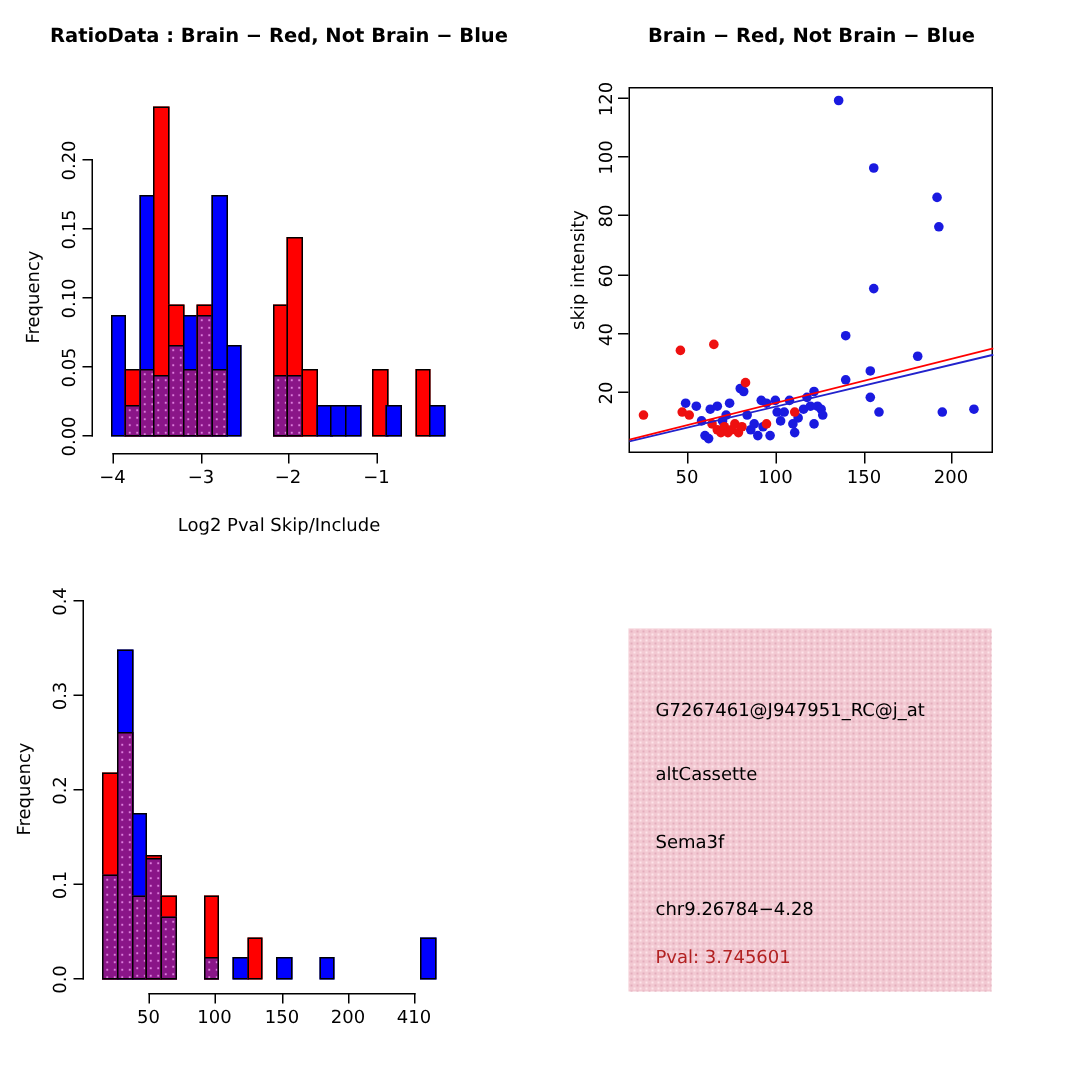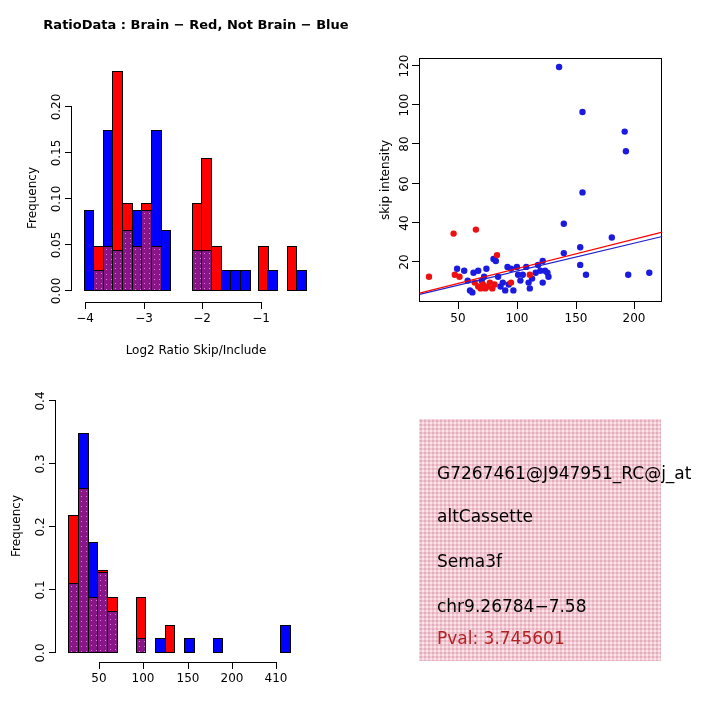--- a/index.html
+++ b/index.html
@@ -1,50 +1,50 @@
 <!DOCTYPE html>
 <html><head>
 <meta charset="utf-8">
 <style>
   html,body{margin:0;padding:0;background:#ffffff;}
   body{width:720px;height:720px;font-family:"DejaVu Sans","Liberation Sans",sans-serif;}
   .canvas{position:relative;width:720px;height:720px;overflow:hidden;background:#fff;}
   .panel{position:absolute;width:360px;height:360px;}
-  #panel-tl{left:16px;top:0;}
+  #panel-tl{left:6px;top:0;}
   #panel-tr{left:360px;top:0;}
   #panel-bl{left:0;top:360px;}
   #panel-br{left:360px;top:360px;}
   .abs{position:absolute;}
   .title{font-weight:bold;font-size:13px;line-height:15px;text-align:center;white-space:nowrap;color:#000;}
   .lab{font-size:12px;line-height:14px;text-align:center;white-space:nowrap;color:#000;}
   .rot{transform:rotate(-90deg);}
   .tick{background:#000;}
   .axisline{background:#000;}
   .bar{box-sizing:border-box;border:1px solid #000;}
   .overlap{box-sizing:border-box;border:1px solid #000;
     background-color:#8A1588;
     background-image:radial-gradient(circle, rgba(225,130,225,0.95) 0.7px, transparent 1px);
     background-size:5px 5px;}
   .box{box-sizing:border-box;border:1px solid #000;background:none;}
   .infobg{box-sizing:border-box;
     background-color:#F2C9D2;
     background-image:radial-gradient(circle, #e3adbc 0.8px, transparent 1px),
                      radial-gradient(circle, #fde4ea 0.8px, transparent 1px);
     background-size:4px 4px;background-position:0 0,2px 2px;}
-  .itext{font-size:17px;line-height:14px;white-space:nowrap;}
+  .itext{font-size:12px;line-height:14px;white-space:nowrap;}
   svg{position:absolute;left:0;top:0;pointer-events:none;}
 </style>
 </head>
 <body>
 
 <div class="canvas">
   <div class="panel" id="panel-tl">
       <div class="abs title" style="left: 10px; top: 17px; width: 340px;">RatioData : Brain − Red, Not Brain − Blue</div>
       <div class="abs lab rot" style="left: -44px; top: 191px; width: 120px;">Frequency</div>
-      <div class="abs lab" style="left: 70px; top: 343px; width: 220px;">Log2 Ratio Skip/Include</div>
+      <div class="abs lab" style="left: 70px; top: 343px; width: 220px;">Log2 Pval Skip/Include</div>
       <div class="abs tick" style="left: 69px; top: 302px; width: 1px; height: 7px;"></div>
       <div class="abs lab" style="left: 47px; top: 311px; width: 44px;">−4</div>
       <div class="abs tick" style="left: 128px; top: 302px; width: 1px; height: 7px;"></div>
       <div class="abs lab" style="left: 106px; top: 311px; width: 44px;">−3</div>
       <div class="abs tick" style="left: 186px; top: 302px; width: 1px; height: 7px;"></div>
       <div class="abs lab" style="left: 164px; top: 311px; width: 44px;">−2</div>
       <div class="abs tick" style="left: 245px; top: 302px; width: 1px; height: 7px;"></div>
       <div class="abs lab" style="left: 223px; top: 311px; width: 44px;">−1</div>
       <div class="abs tick" style="left: 49px; top: 290px; width: 7px; height: 1px;"></div>
       <div class="abs lab rot" style="left: 20px; top: 284px; width: 40px;">0.00</div>
@@ -81,20 +81,21 @@
       <div class="abs bar" style="left: 195px; top: 246px; width: 11px; height: 45px; background: rgb(255, 0, 0);"></div>
       <div class="abs bar" style="left: 205px; top: 270px; width: 11px; height: 21px; background: rgb(0, 0, 255);"></div>
       <div class="abs bar" style="left: 214px; top: 270px; width: 11px; height: 21px; background: rgb(0, 0, 255);"></div>
       <div class="abs bar" style="left: 224px; top: 270px; width: 11px; height: 21px; background: rgb(0, 0, 255);"></div>
       <div class="abs bar" style="left: 242px; top: 246px; width: 11px; height: 45px; background: rgb(255, 0, 0);"></div>
       <div class="abs bar" style="left: 251px; top: 270px; width: 11px; height: 21px; background: rgb(0, 0, 255);"></div>
       <div class="abs bar" style="left: 271px; top: 246px; width: 10px; height: 45px; background: rgb(255, 0, 0);"></div>
       <div class="abs bar" style="left: 280px; top: 270px; width: 11px; height: 21px; background: rgb(0, 0, 255);"></div>
     </div>
   <div class="panel" id="panel-tr">
+      <div class="abs title" style="left: 11px; top: 17px; width: 340px;">Brain − Red, Not Brain − Blue</div>
       <div class="abs lab rot" style="left: -35px; top: 173px; width: 120px;">skip intensity</div>
       <div class="abs tick" style="left: 98px; top: 302px; width: 1px; height: 7px;"></div>
       <div class="abs lab" style="left: 76px; top: 311px; width: 44px;">50</div>
       <div class="abs tick" style="left: 157px; top: 302px; width: 1px; height: 7px;"></div>
       <div class="abs lab" style="left: 135px; top: 311px; width: 44px;">100</div>
       <div class="abs tick" style="left: 216px; top: 302px; width: 1px; height: 7px;"></div>
       <div class="abs lab" style="left: 194px; top: 311px; width: 44px;">150</div>
       <div class="abs tick" style="left: 274px; top: 302px; width: 1px; height: 7px;"></div>
       <div class="abs lab" style="left: 252px; top: 311px; width: 44px;">200</div>
       <div class="abs tick" style="left: 52px; top: 261px; width: 7px; height: 1px;"></div>
@@ -221,16 +222,16 @@
       <div class="abs bar" style="left: 165px; top: 265px; width: 10px; height: 28px; background: rgb(255, 0, 0);"></div>
       <div class="abs bar" style="left: 184px; top: 278px; width: 11px; height: 15px; background: rgb(0, 0, 255);"></div>
       <div class="abs bar" style="left: 213px; top: 278px; width: 10px; height: 15px; background: rgb(0, 0, 255);"></div>
       <div class="abs bar" style="left: 280px; top: 265px; width: 11px; height: 28px; background: rgb(0, 0, 255);"></div>
     </div>
   <div class="panel" id="panel-br">
       <div class="abs infobg" style="left: 59px; top: 59px; width: 242px; height: 242px;"></div>
       <div class="abs itext" style="left: 77px; top: 106px; color: rgb(0, 0, 0);">G7267461@J947951_RC@j_at</div>
       <div class="abs itext" style="left: 77px; top: 149px; color: rgb(0, 0, 0);">altCassette</div>
       <div class="abs itext" style="left: 77px; top: 194px; color: rgb(0, 0, 0);">Sema3f</div>
-      <div class="abs itext" style="left: 77px; top: 239px; color: rgb(0, 0, 0);">chr9.26784−7.58</div>
+      <div class="abs itext" style="left: 77px; top: 239px; color: rgb(0, 0, 0);">chr9.26784−4.28</div>
       <div class="abs itext" style="left: 77px; top: 271px; color: rgb(178, 34, 34);">Pval: 3.745601</div>
     </div>
 </div>
 
 </body></html>

